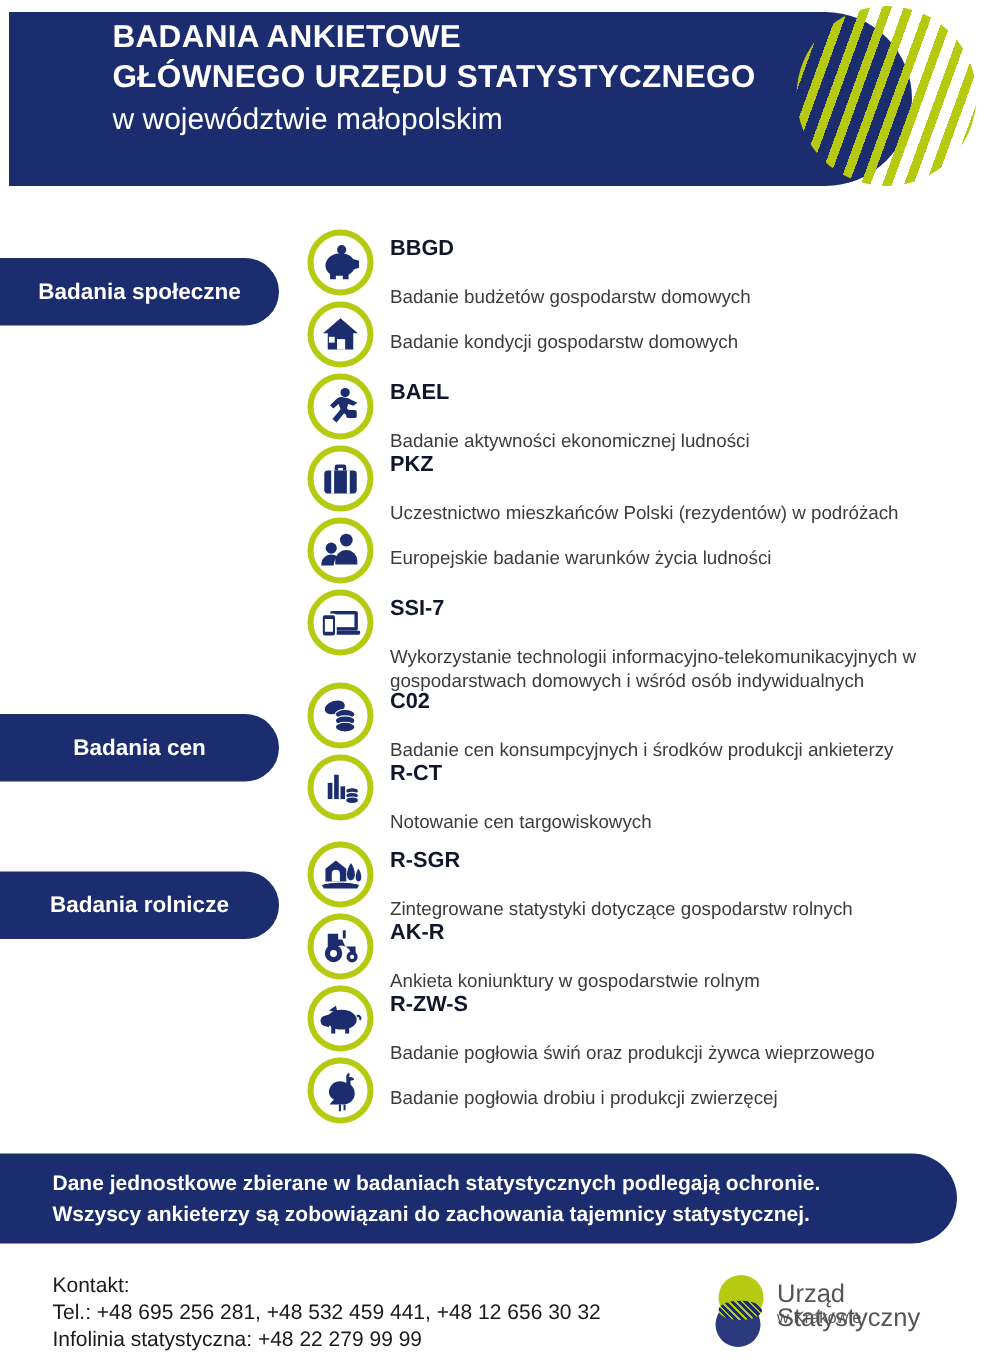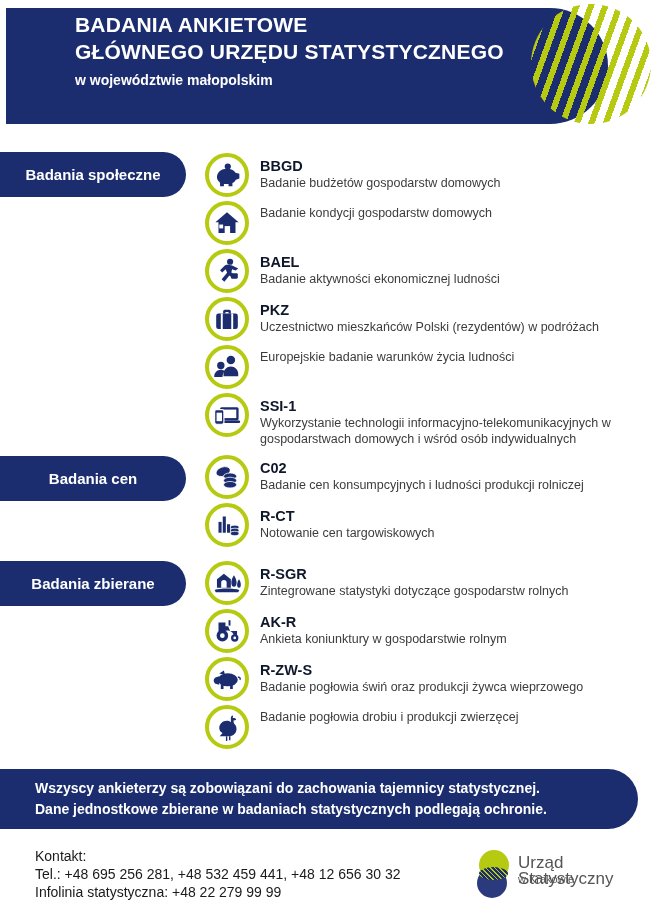--- a/index.html
+++ b/index.html
@@ -9,42 +9,42 @@
     -webkit-font-smoothing:antialiased;
   }
   
   .header{
     position:absolute;left:6px;top:8px;width:602px;height:116px;
     background:#1b2d6e;border-radius:0 58px 58px 0;
     color:#ffffff;padding:0;box-sizing:border-box;z-index:1;
   }
   .header-inner{position:absolute;left:29px;top:3px;margin-left:40px;}
   .h-line1,.h-line2{font-size:21px;font-weight:bold;letter-spacing:.2px;line-height:27px;}
-  .h-line3{font-size:14px;font-weight:bold;line-height:26px;margin-top:2px;}
+  .h-line3{font-size:20px;font-weight:normal;line-height:26px;margin-top:2px;}
   .stripes-circle{
     position:absolute;left:531px;top:4px;width:120px;height:120px;border-radius:50%;
     background:repeating-linear-gradient(110deg,#b6ca11 0 6px,transparent 6px 13.5px);
     z-index:2;
   }
   
   .pill{
     position:absolute;left:0;width:186px;height:45px;background:#1b2d6e;
     border-radius:0 24px 24px 0;color:#fff;font-size:15px;font-weight:bold;
-    display:flex;align-items:center;justify-content:center;
+    display:flex;align-items:center;justify-content:center;margin-top:20px;
   }
   
   .icon-circle{
     position:absolute;left:205px;width:36px;height:36px;background:#fff;
     border:4px solid #b6ca11;border-radius:50%;
     display:flex;align-items:center;justify-content:center;
   }
   .icon-circle svg{display:block;}
   .row-text{position:absolute;left:260px;width:402px;}
   .code{font-size:14.5px;font-weight:bold;color:#0f172a;line-height:18px;}
-  .desc{font-size:12.5px;color:#3c3c3c;line-height:16px;margin-top:0;}
+  .desc{font-size:12.5px;color:#3c3c3c;line-height:16px;margin-top:15px;}
   
   .banner{
     position:absolute;left:0;top:769px;width:638px;height:60px;background:#1b2d6e;
     border-radius:0 30px 30px 0;color:#ffffff;box-sizing:border-box;
     padding:9px 0 0 35px;
   }
   .banner div{font-size:14px;font-weight:bold;line-height:21px;}
   
   .footer-text{position:absolute;left:35px;top:847px;color:#1a1a1a;font-size:14px;line-height:18px;}
   .logo{position:absolute;left:477px;top:849px;width:180px;height:50px;}
@@ -64,21 +64,21 @@
   <div class="header-inner">
     <div class="h-line1">BADANIA ANKIETOWE</div>
     <div class="h-line2">GŁÓWNEGO URZĘDU STATYSTYCZNEGO</div>
     <div class="h-line3">w województwie małopolskim</div>
   </div>
 </div>
 <div class="stripes-circle"></div>
 
 <div class="pill" style="top:152px">Badania społeczne</div>
 <div class="pill" style="top:456px">Badania cen</div>
-<div class="pill" style="top:561px">Badania zbierane</div>
+<div class="pill" style="top:561px">Badania rolnicze</div>
 
 <span class="icon-circle" style="top:153px">
   <svg width="34" height="34" viewBox="0 0 44 44" fill="#1b2d6e">
     <circle cx="23" cy="11" r="4"></circle>
     <path d="M9 25c0-6.5 6-11 13-11 5 0 9 2 11 5l5 1.5v6l-4.5 1.5c-1 2-2.5 3.5-4.5 4.5v4h-5v-3h-6v3h-5v-4.5C10.8 30.3 9 27.8 9 25z"></path>
   </svg>
 </span>
 <div class="row-text" style="top:157px">
   <div class="code">BBGD</div>
   <div class="desc">Badanie budżetów gospodarstw domowych</div>
@@ -135,35 +135,35 @@
 <span class="icon-circle" style="top:393px">
   <svg width="34" height="34" viewBox="0 0 44 44" fill="#1b2d6e">
     <rect x="13" y="12" width="24" height="17" rx="2"></rect>
     <rect x="16" y="15" width="18" height="11" fill="#fff"></rect>
     <rect x="11" y="29" width="28" height="3.5" rx="1.5"></rect>
     <rect x="6" y="15" width="12" height="19" rx="2.5" stroke="#fff" stroke-width="1.5"></rect>
     <rect x="8.5" y="19" width="7" height="11" fill="#fff"></rect>
   </svg>
 </span>
 <div class="row-text" style="top:397px">
-  <div class="code">SSI-1</div>
+  <div class="code">SSI-7</div>
   <div class="desc">Wykorzystanie technologii informacyjno-telekomunikacyjnych w gospodarstwach domowych i wśród osób indywidualnych</div>
 </div>
 
 <span class="icon-circle" style="top:455px">
   <svg width="34" height="34" viewBox="0 0 44 44" fill="#1b2d6e">
     <ellipse cx="17" cy="15" rx="9.5" ry="6" transform="rotate(-18 17 15)" stroke="#fff" stroke-width="1"></ellipse>
     <ellipse cx="26" cy="21" rx="8.5" ry="4.2" stroke="#fff" stroke-width="1"></ellipse>
     <ellipse cx="26" cy="26.5" rx="8.5" ry="4.2" stroke="#fff" stroke-width="1"></ellipse>
     <ellipse cx="26" cy="32" rx="8.5" ry="4.2" stroke="#fff" stroke-width="1"></ellipse>
   </svg>
 </span>
 <div class="row-text" style="top:459px">
   <div class="code">C02</div>
-  <div class="desc">Badanie cen konsumpcyjnych i ludności produkcji rolniczej</div>
+  <div class="desc">Badanie cen konsumpcyjnych i środków produkcji ankieterzy</div>
 </div>
 
 <span class="icon-circle" style="top:503px">
   <svg width="34" height="34" viewBox="0 0 44 44" fill="#1b2d6e">
     <rect x="11" y="18" width="4" height="14"></rect>
     <rect x="16.5" y="11" width="4" height="21"></rect>
     <rect x="22" y="21" width="4" height="11"></rect>
     <ellipse cx="32" cy="25" rx="5.5" ry="2.8" stroke="#fff" stroke-width="1"></ellipse>
     <ellipse cx="32" cy="29" rx="5.5" ry="2.8" stroke="#fff" stroke-width="1"></ellipse>
     <ellipse cx="32" cy="33" rx="5.5" ry="2.8" stroke="#fff" stroke-width="1"></ellipse>
@@ -222,22 +222,22 @@
   <svg width="34" height="34" viewBox="0 0 44 44" fill="#1b2d6e">
     <path d="M27 11c-.3-2 .8-3.8 2.6-4 .4 1 .3 2.2-.4 3.2l2.3.3c1.5.3 2.4 1.4 2.2 2.5l-3.2.6.3 3.4c2.2 1.9 3.5 4.5 3.5 7.5 0 5.5-4.6 9.5-10.2 9.5H12.5l3.8-4.3c-2.4-1.2-4.3-3.3-4.3-6.2 0-5.3 4.3-9.5 9.6-9.5 2 0 3.9.6 5.4 1.7z"></path>
     <path d="M21.5 34v6M25.5 34v5" stroke="#1b2d6e" stroke-width="1.8" fill="none"></path>
   </svg>
 </span>
 <div class="row-text" style="top:709px">
   <div class="desc">Badanie pogłowia drobiu i produkcji zwierzęcej</div>
 </div>
 
 <div class="banner">
+  <div>Dane jednostkowe zbierane w badaniach statystycznych podlegają ochronie.</div>
   <div>Wszyscy ankieterzy są zobowiązani do zachowania tajemnicy statystycznej.</div>
-  <div>Dane jednostkowe zbierane w badaniach statystycznych podlegają ochronie.</div>
 </div>
 
 <div class="footer-text">
   <div>Kontakt:</div>
   <div>Tel.: +48 695 256 281, +48 532 459 441, +48 12 656 30 32</div>
   <div>Infolinia statystyczna: +48 22 279 99 99</div>
 </div>
 
 <div class="logo">
   <div class="logo-circle-top"></div>

